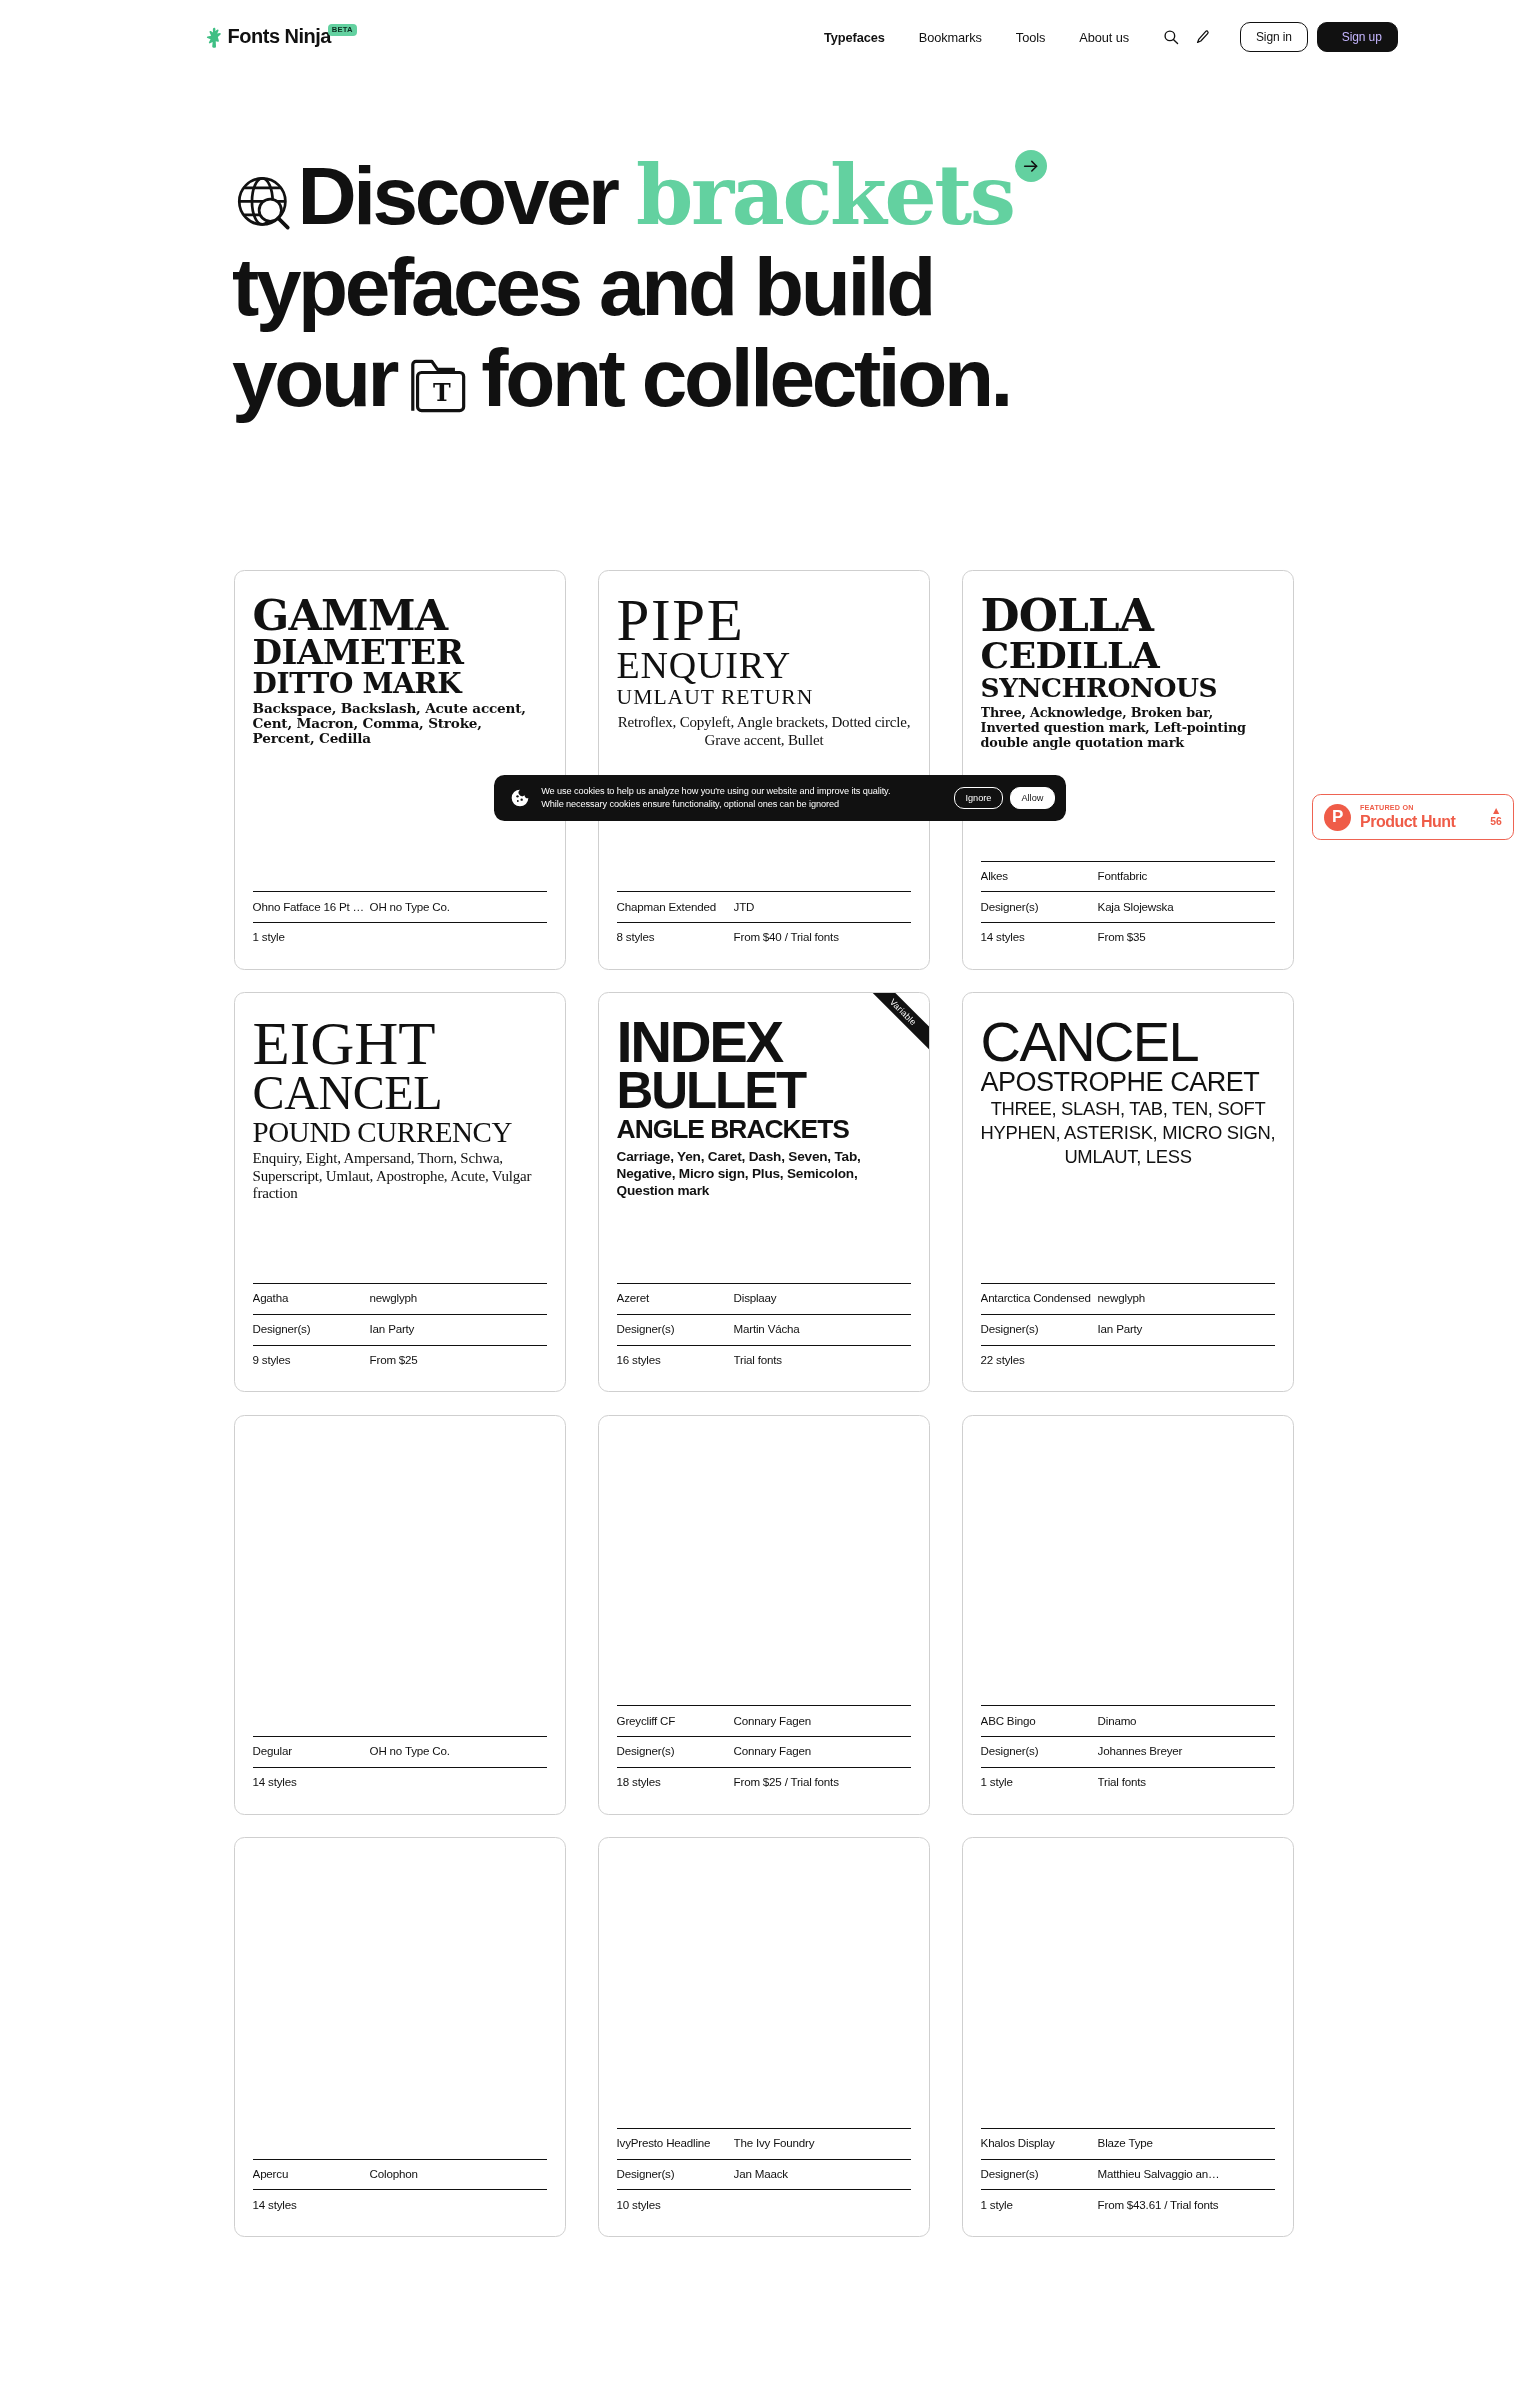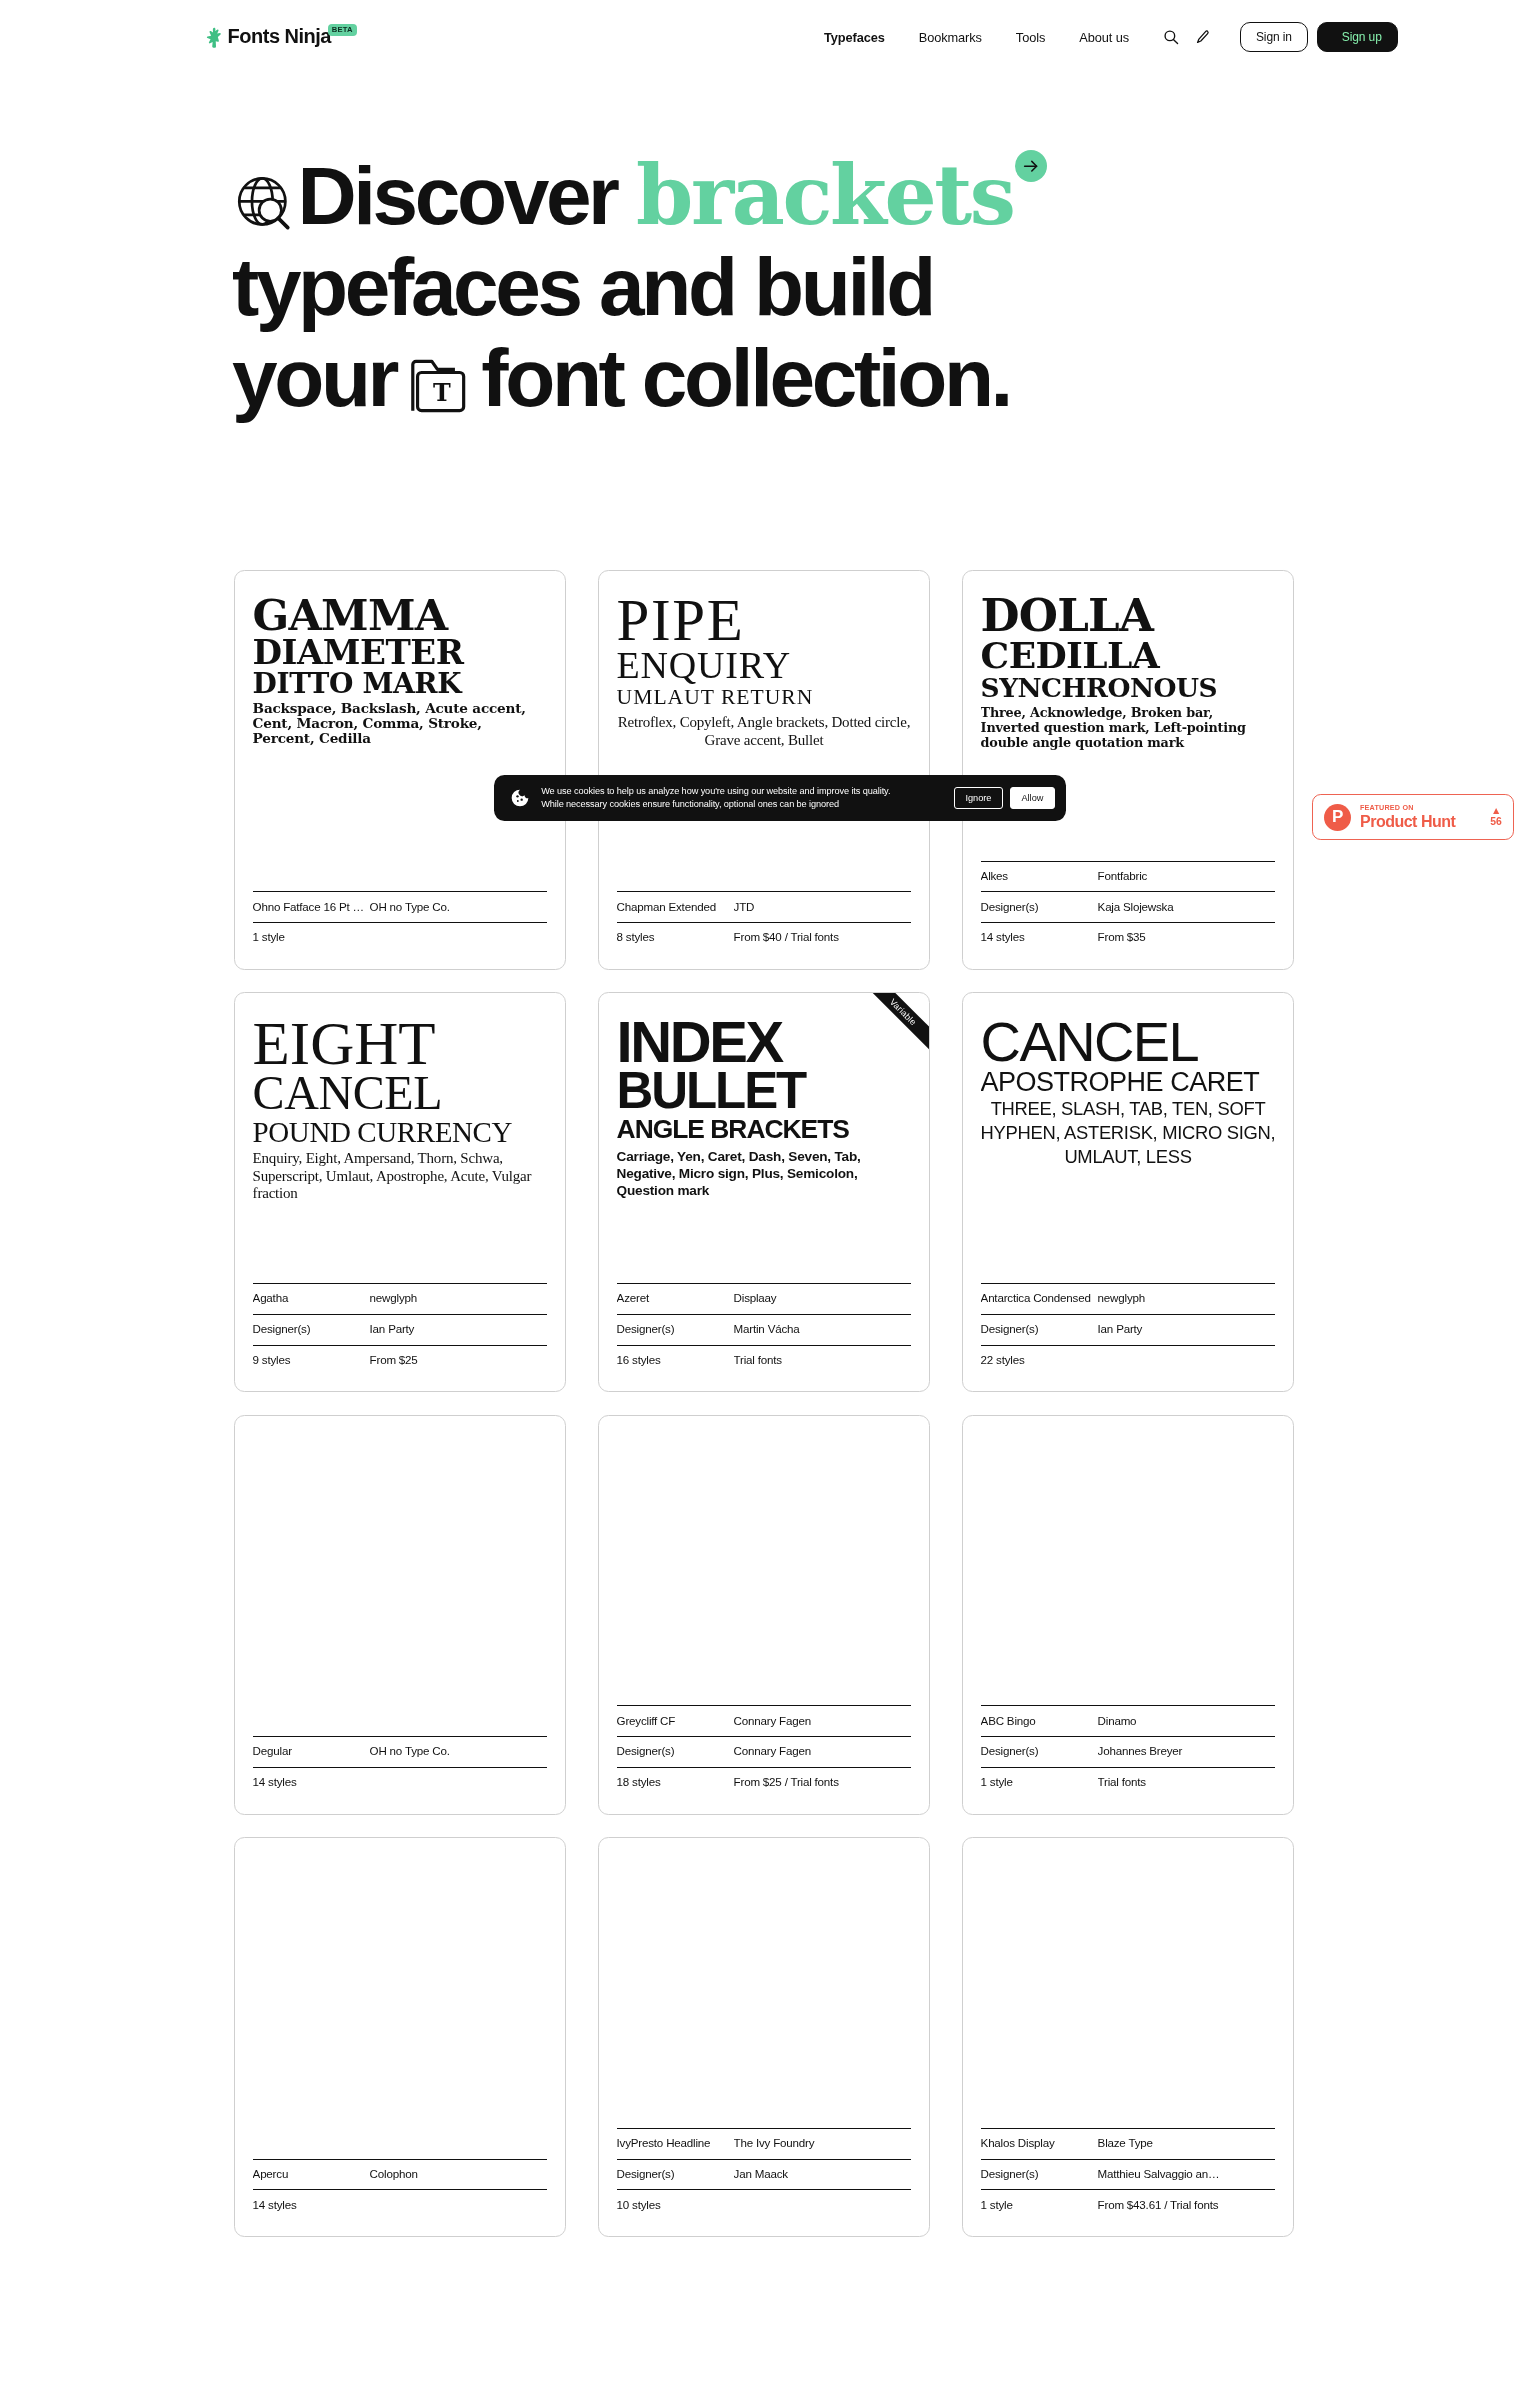--- a/index.html
+++ b/index.html
@@ -84,21 +84,21 @@
     letter-spacing: -0.1px;
   }
   .btn-outline {
     border: 1.1px solid #111;
     background: #fff;
     color: #111;
     margin-right: 8.8px;
   }
   .btn-solid {
     background: #111;
-    color: #86efac;
+    color: #c4b5fd;
     border: 1.1px solid #111;
     padding-left: 24px;
   }
 
   
   .hero {
     padding: 76px 0 0 232px;
     width: 1232px;
   }
   .hero h1 {
@@ -250,21 +250,21 @@
   .cookie-icon { width: 20px; height: 20px; flex: 0 0 20px; margin: 0 11.2px 0 4.8px; }
   .cookie-text {
     color: #fff;
     font-size: 9.2px;
     line-height: 12.4px;
     flex: 1 1 auto;
     letter-spacing: -0.1px;
   }
   .cookie-btn {
     font-size: 9.2px;
-    border-radius: 3px;
+    border-radius: 10px;
     padding: 4.8px 10.4px;
     margin-left: 7.2px;
     cursor: pointer;
     white-space: nowrap;
   }
   .cookie-ignore { background: #111; color: #fff; border: 0.8px solid #fff; }
   .cookie-allow { background: #fff; color: #111; border: 0.8px solid #fff; }
 
   
   .ph-badge {

